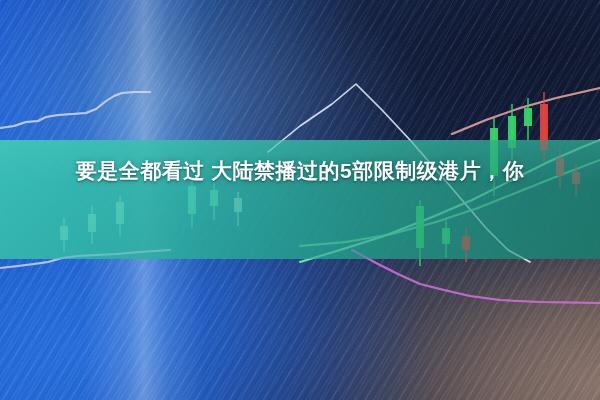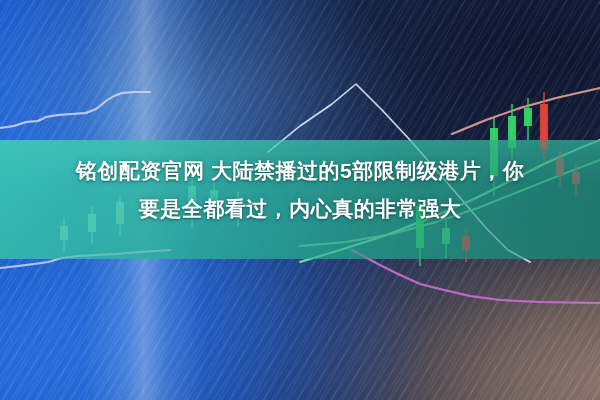--- a/index.html
+++ b/index.html
@@ -312,17 +312,16 @@
         <line x1="92" x2="92" y1="206" y2="244" stroke="#6fd8c0" stroke-width="1.4" opacity="0.85"></line>
         <rect x="88" y="214" width="8" height="18" fill="#6fd8c0" opacity="0.88"></rect>
       </g>
       <g>
         <line x1="64" x2="64" y1="218" y2="252" stroke="#6fd8c0" stroke-width="1.4" opacity="0.85"></line>
         <rect x="60" y="226" width="8" height="14" fill="#6fd8c0" opacity="0.88"></rect>
       </g>
     </svg>
 
   <div class="headline">
-    <span class="ln">铭创配资官网 大陆禁播过的5部限制级港片，你</span>
-    <span class="ln">要是全都看过，内心真的非常强大</span>
+    <span class="ln">要是全都看过 大陆禁播过的5部限制级港片，你</span>
   </div>
 
 </div>
 
 </body></html>

